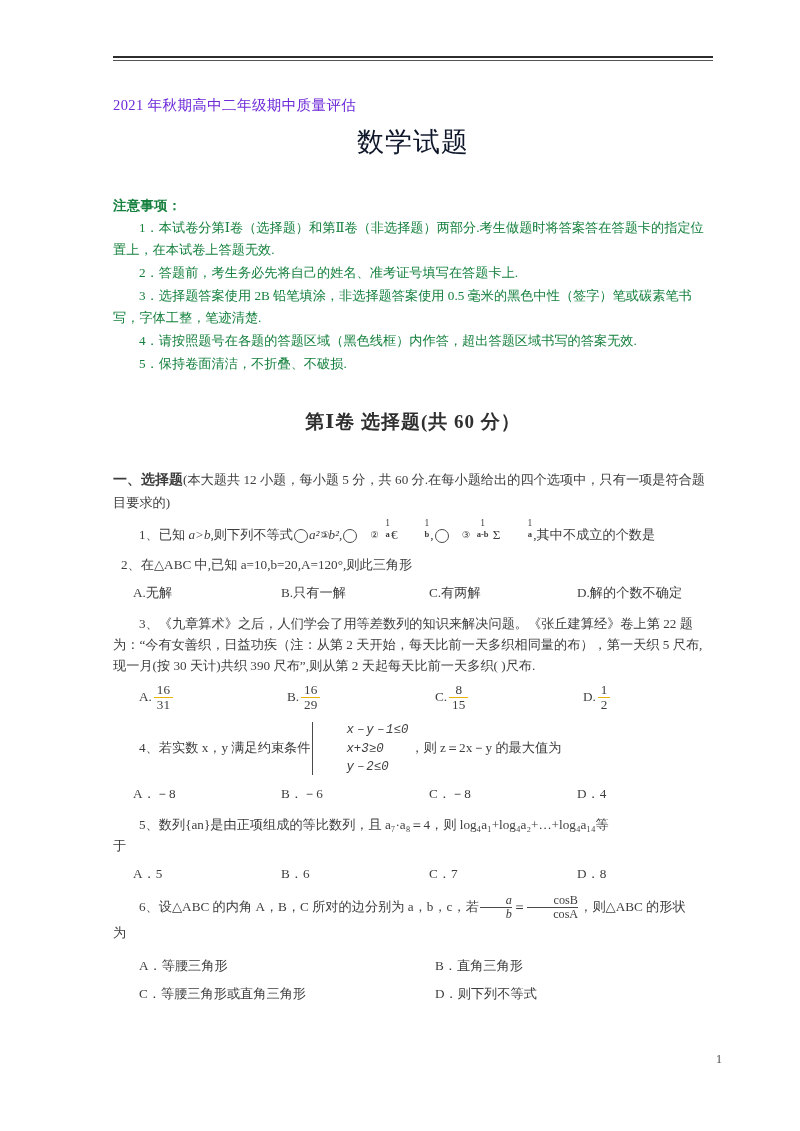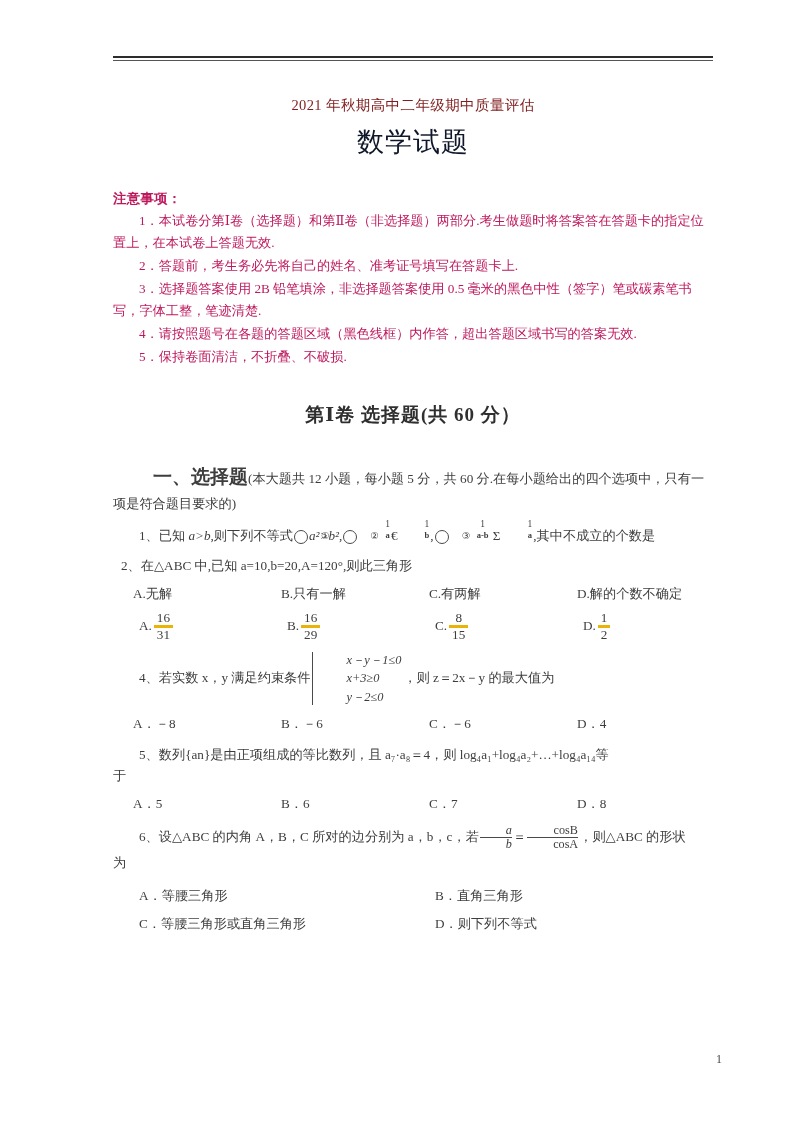--- a/index.html
+++ b/index.html
@@ -39,41 +39,41 @@
   }
   .top-rule-thin {
     width: 600px;
     height: 0;
     border-top: 0.8px solid #555;
     margin-top: 1.5px;
   }
 
   
   .doc-subtitle {
-    text-align: center;
+    text-align: left;
     font-size: 14.5px;
     margin-top: 35px;
     letter-spacing: 0.4px;
-    color: #7f1d1d;
+    color: #6d28d9;
   }
   .doc-title {
     text-align: center;
     font-size: 27px;
     font-family: "DejaVu Serif", "Liberation Serif", serif;
     margin-top: 9px;
     letter-spacing: 1px;
     color: #0f172a;
   }
 
   
   .notice {
-    margin-top: 27px;
+    margin-top: 34px;
     font-size: 13.2px;
     line-height: 1.72;
-    color: #be185d;
+    color: #15803d;
   }
   .notice-title {
     font-weight: bold;
     font-size: 13.4px;
     letter-spacing: 0.3px;
   }
   .notice-item {
     text-indent: 26px;
   }
 
@@ -87,21 +87,21 @@
     color: #2f2f2f;
   }
 
   
   .section-intro {
     margin-top: 34px;
     font-size: 13.2px;
     line-height: 1.6;
     color: #3d3d3d;
   }
-  .section-intro b { font-size: 19px; margin-left: 40px; }
+  .section-intro b { font-size: 14px; }
 
   
   .q {
     font-size: 13.2px;
     line-height: 1.62;
     color: #3d3d3d;
   }
   .q-stem {
     text-indent: 26px;
     margin-top: 9px;
@@ -127,21 +127,21 @@
     display: inline-block;
     vertical-align: middle;
     text-align: center;
     margin: 0 2px;
     line-height: 1.08;
     font-size: 13.2px;
   }
   .frac .num { display: block; padding: 0 3px; }
   .frac .den {
     display: block;
-    border-top: 3px solid #eab308;
+    border-top: 1px solid #eab308;
     padding: 0 3px;
   }
 
   
   .minifrac {
     display: inline-block;
     vertical-align: baseline;
     text-align: center;
     line-height: 1;
     font-size: 11px;
@@ -166,20 +166,21 @@
   
   .sys {
     display: inline-block;
     vertical-align: middle;
     position: relative;
     padding-left: 8px;
     margin: 0 2px;
     line-height: 1.48;
     font-size: 12.4px;
     text-align: left;
+    font-family: Liberation Mono, monospace;
   }
   .sys::before {
     content: "";
     position: absolute;
     left: 0; top: 1px; bottom: 1px;
     border-left: 1.3px solid #4a4a4a;
   }
   .sys .row { display: block; white-space: nowrap; }
 
   
@@ -241,36 +242,39 @@
       </div>
       <div class="opts tight">
         <div>A.无解</div>
         <div>B.只有一解</div>
         <div>C.有两解</div>
         <div>D.解的个数不确定</div>
       </div>
     </div>
 
     <div class="q">
+      <div class="q-stem">
+        <span>3、</span><span>《九章算术》之后，人们学会了用等差数列的知识来解决问题。《张丘建算经》卷上第 22 题为：“今有女善织，日益功疾（注：从第 2 天开始，每天比前一天多织相同量的布），第一天织 5 尺布,现一月(按 30 天计)共织 390 尺布”,则从第 2 天起每天比前一天多织(      )尺布.</span>
+      </div>
       <div class="opts opts-frac">
         <div><span>A.</span><span class="frac"><span class="num">16</span><span class="den">31</span></span></div>
         <div><span>B.</span><span class="frac"><span class="num">16</span><span class="den">29</span></span></div>
         <div><span>C.</span><span class="frac"><span class="num">8</span><span class="den">15</span></span></div>
         <div><span>D.</span><span class="frac"><span class="num">1</span><span class="den">2</span></span></div>
       </div>
     </div>
 
     <div class="q">
       <div class="q-stem">
         <span>4、</span><span>若实数 x，y 满足约束条件</span><span class="sys"><span class="row it">x－y－1≤0</span><span class="row it">x+3≥0</span><span class="row it">y－2≤0</span></span><span>，则 z＝2x－y 的最大值为</span>
       </div>
       <div class="opts tight">
         <div>A．－8</div>
         <div>B．－6</div>
-        <div>C．－6</div>
+        <div>C．－8</div>
         <div>D．4</div>
       </div>
     </div>
 
     <div class="q">
       <div class="q-stem">
         <span>5、</span><span>数列{an}是由正项组成的等比数列，且 a₇·a₈＝4，则 log₄a₁+log₄a₂+…+log₄a₁₄等</span>
       </div>
       <div class="q-cont">于</div>
       <div class="opts tight">

